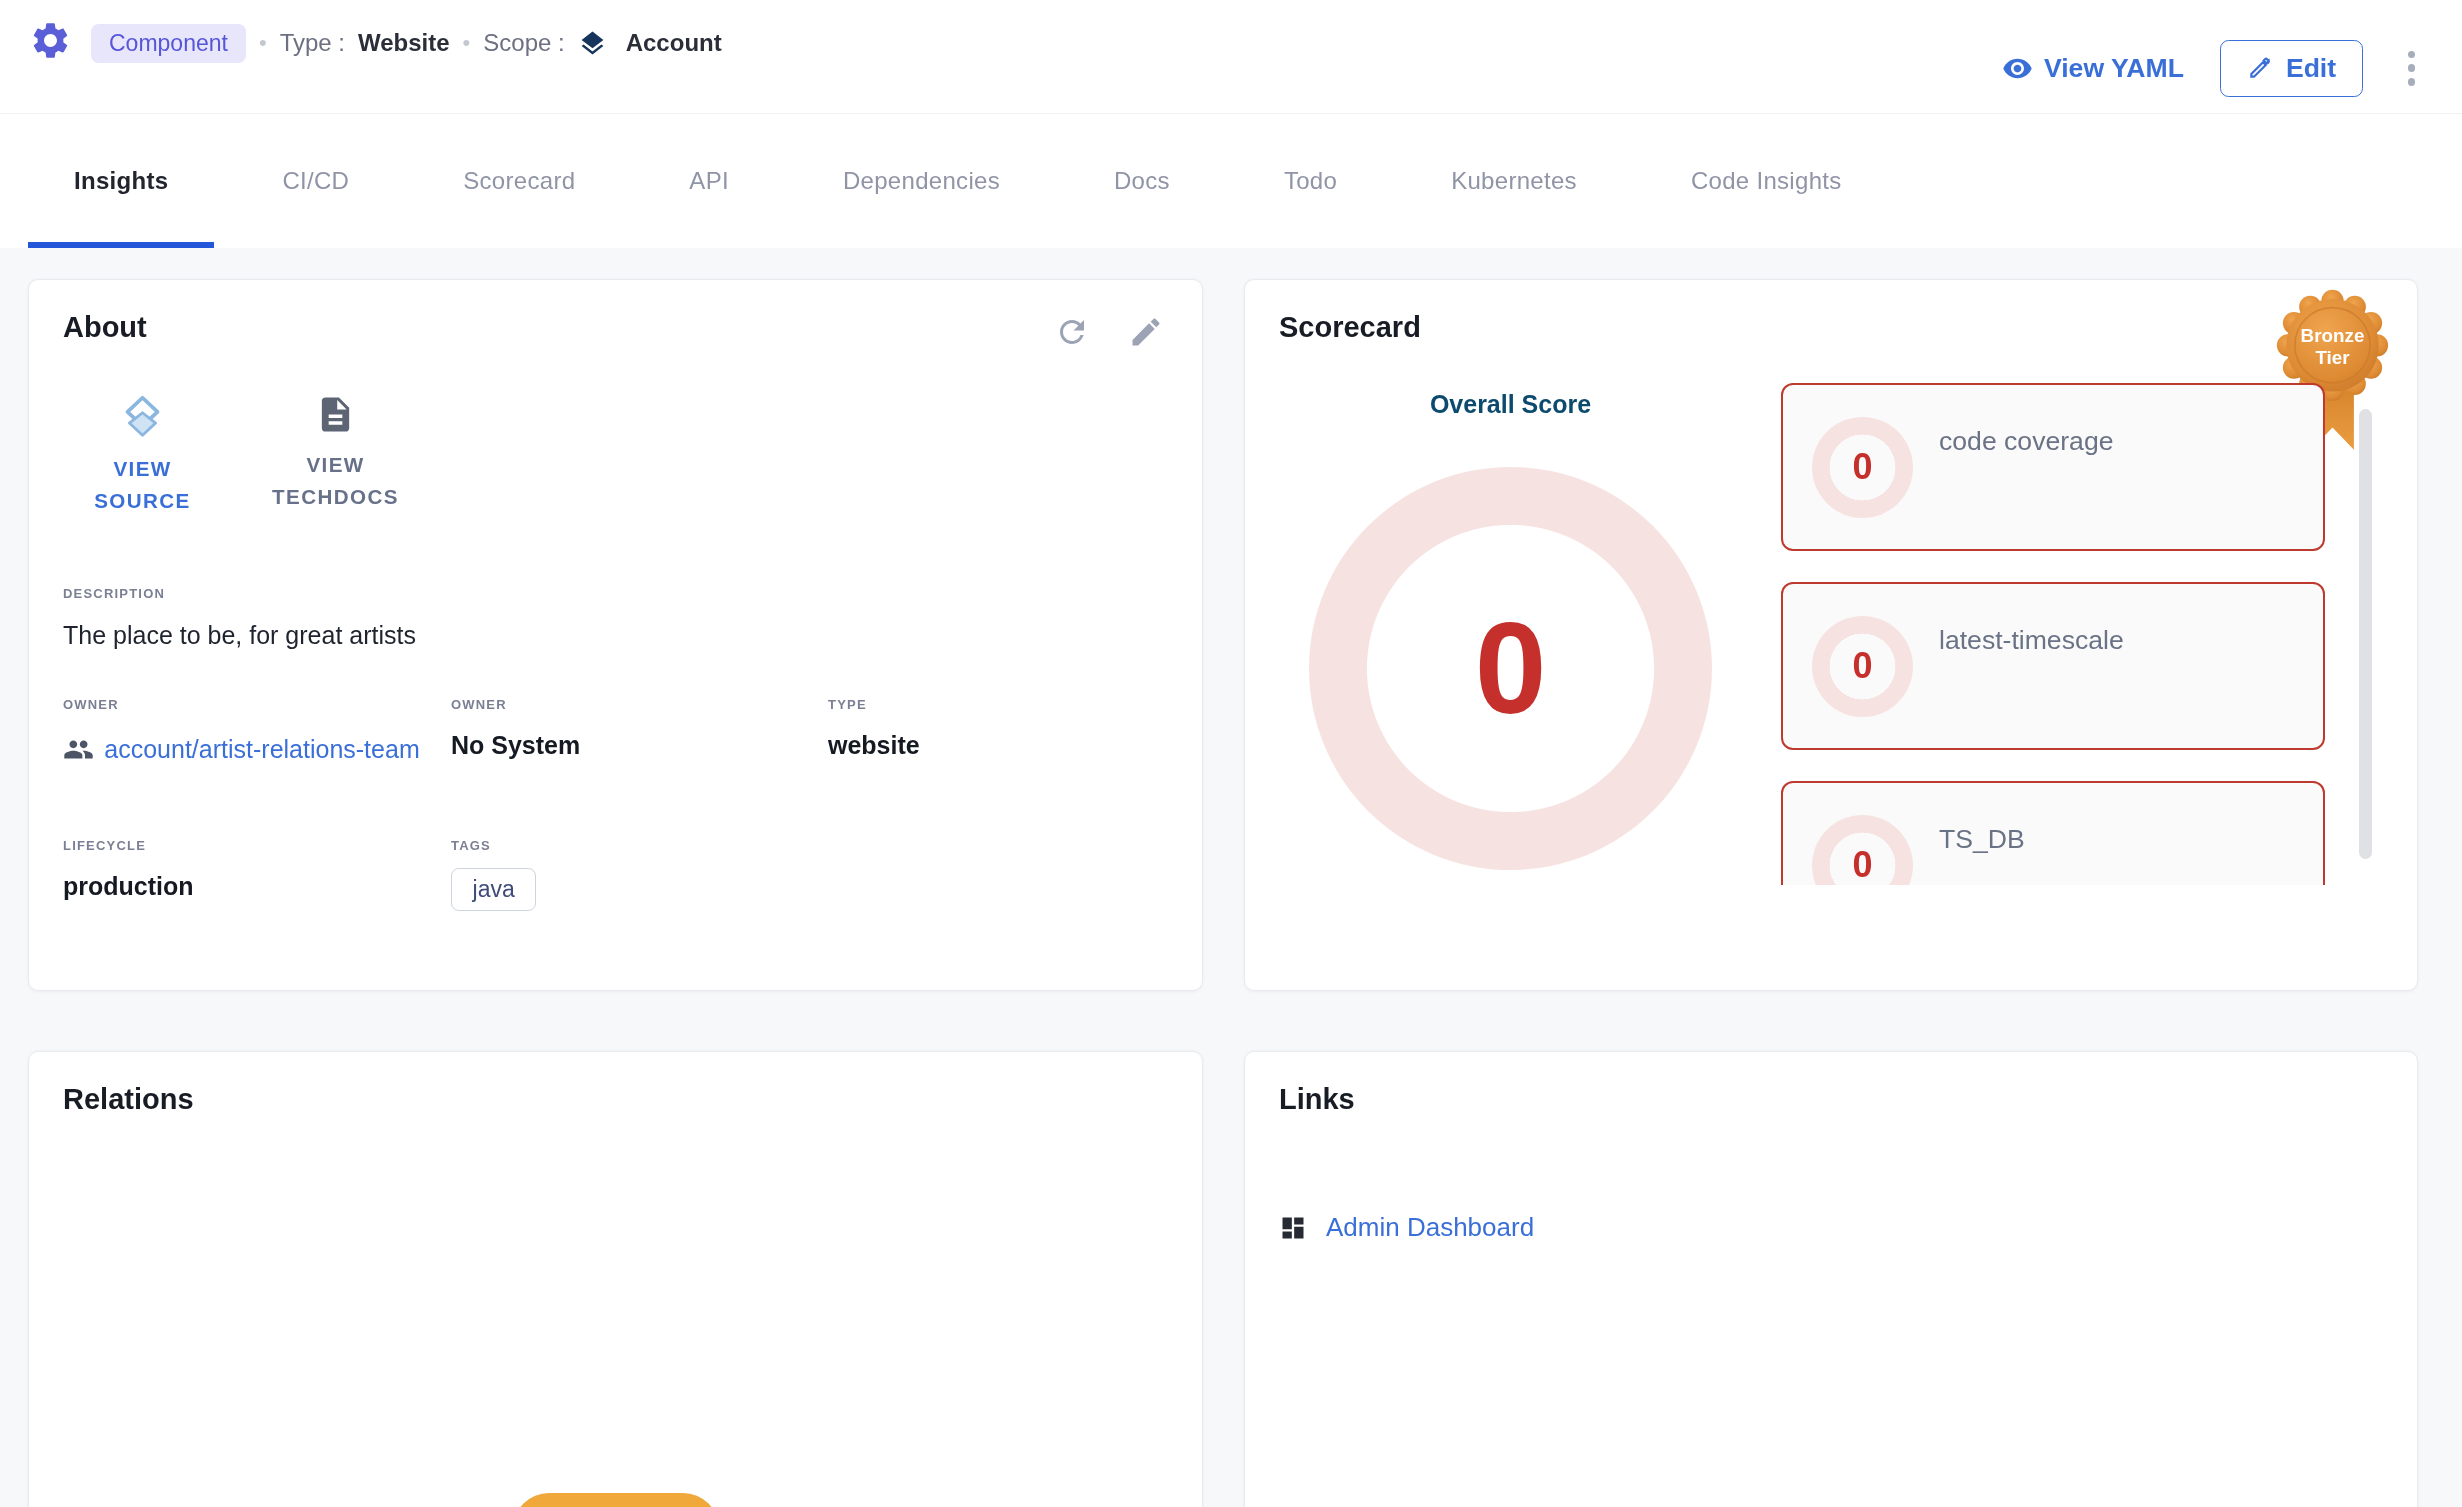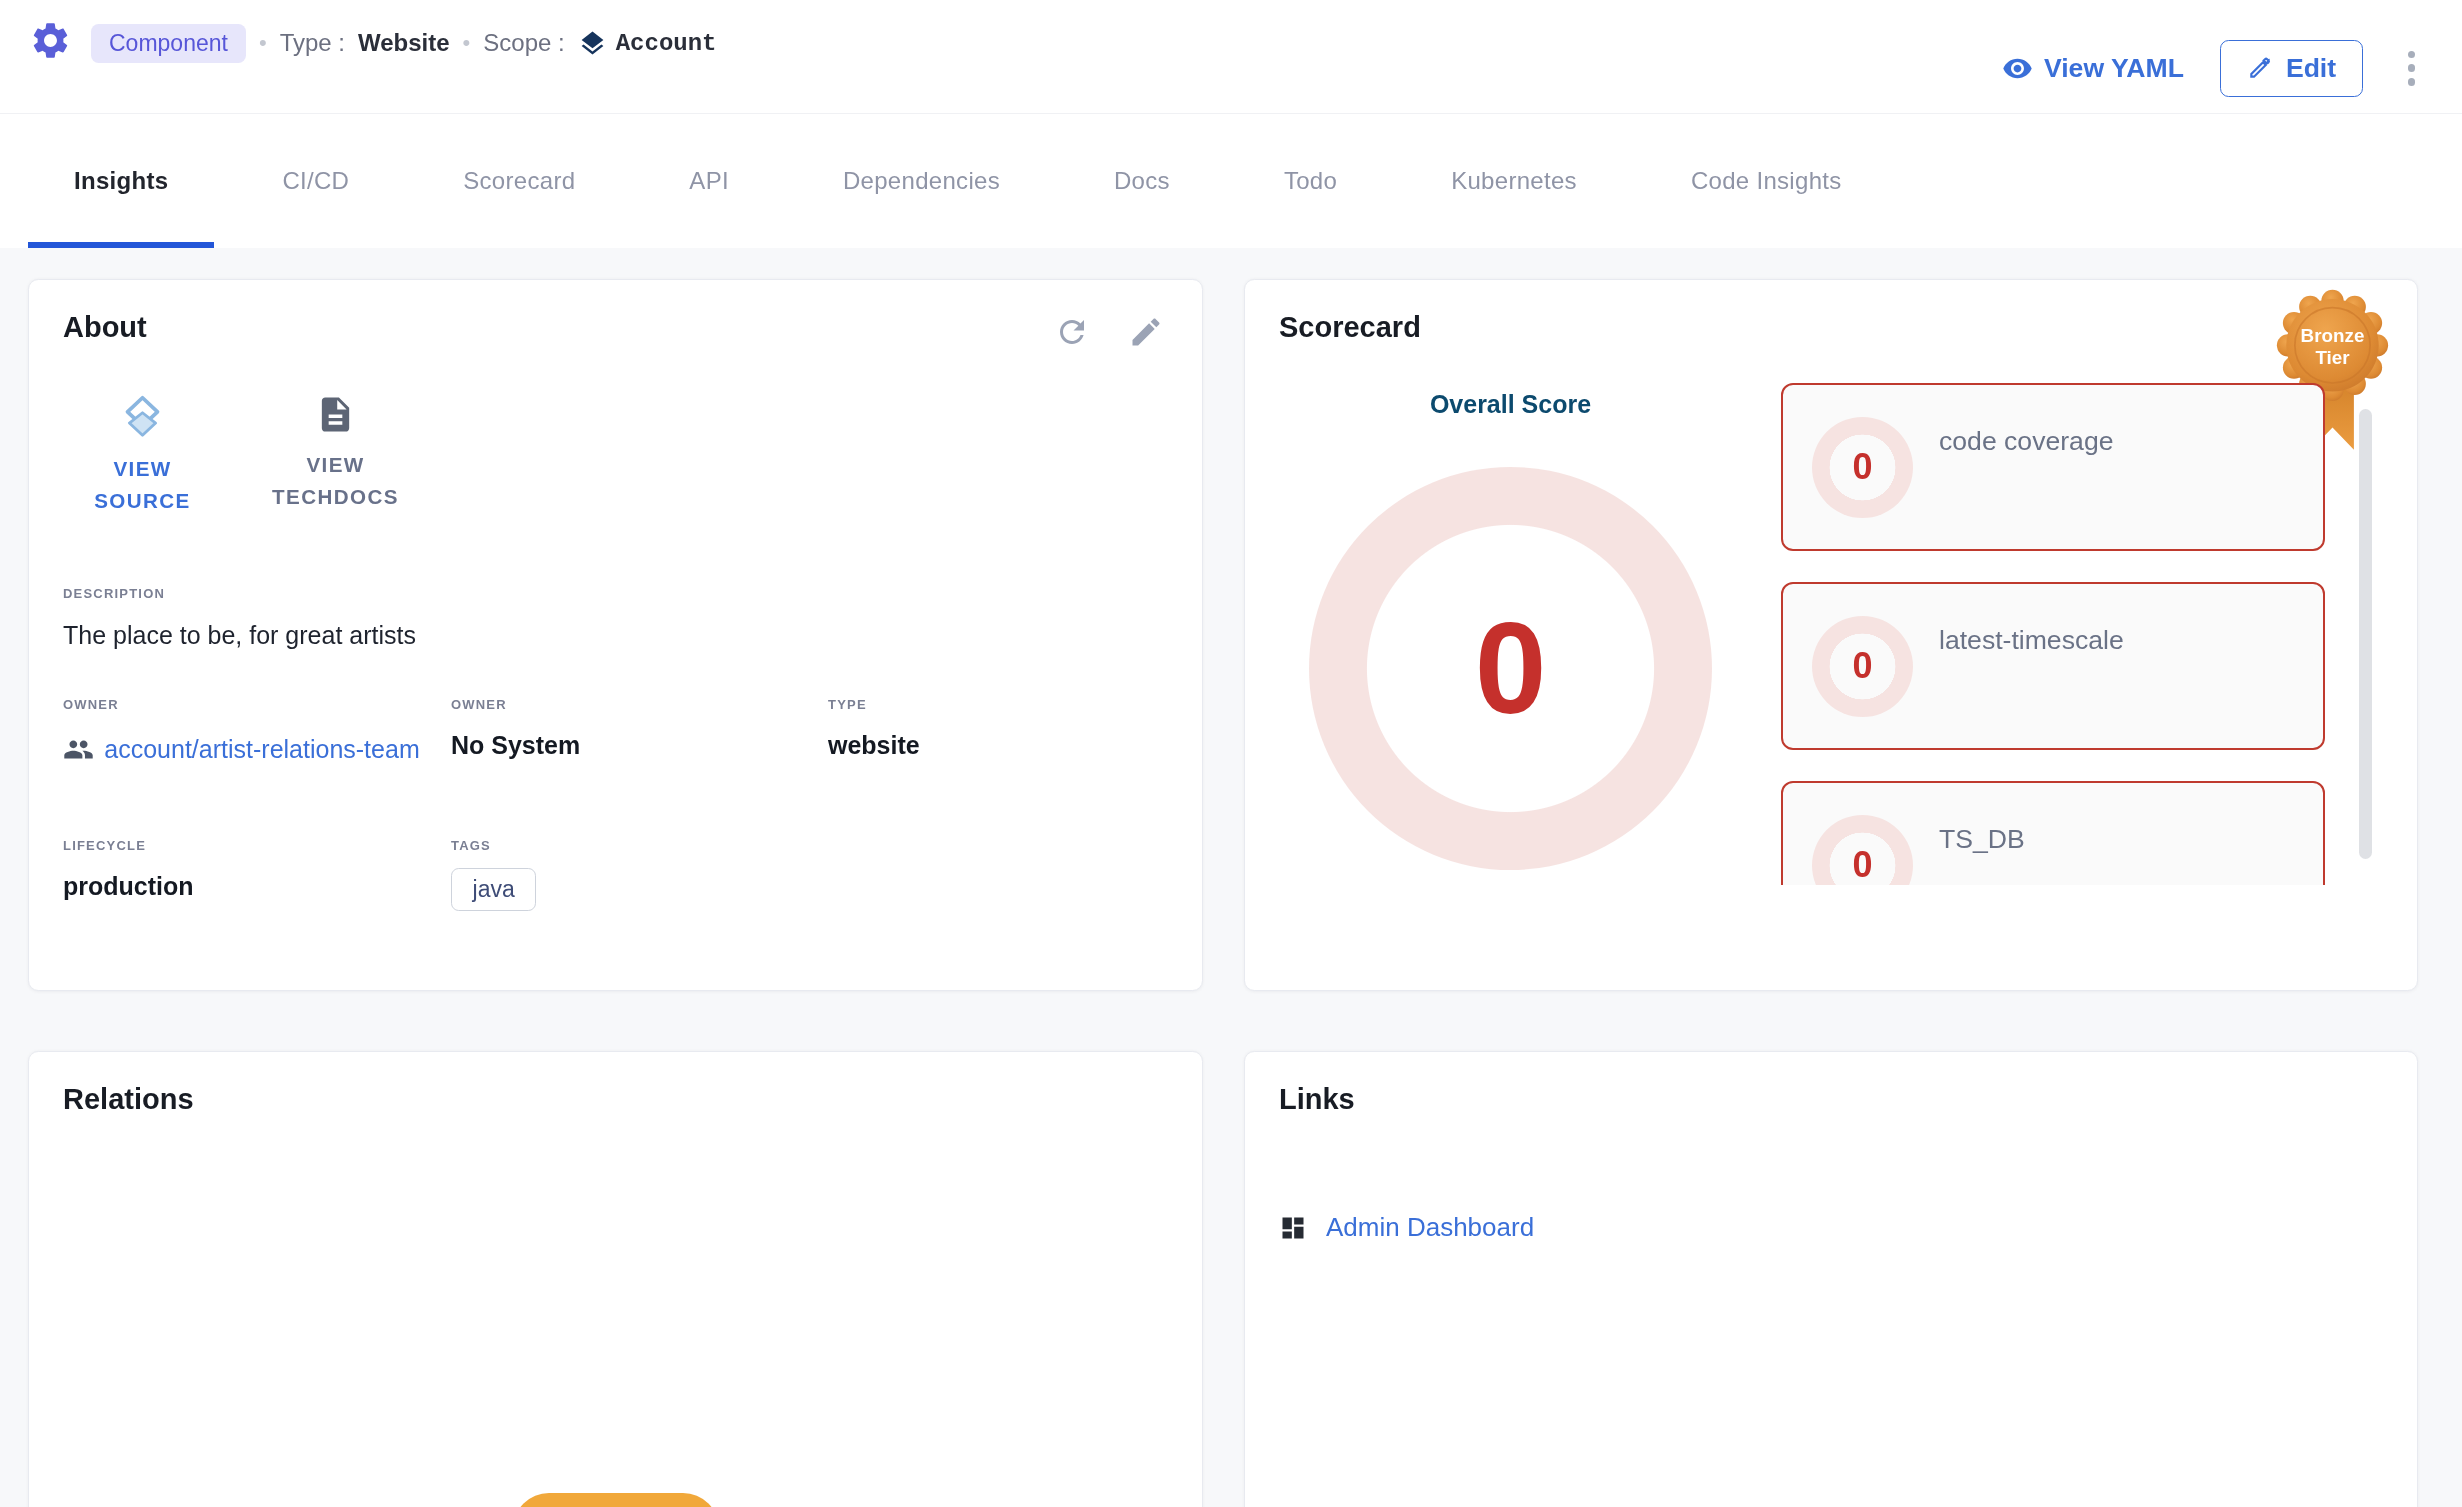--- a/index.html
+++ b/index.html
@@ -12,21 +12,21 @@
   .hdr-left { display:flex; gap:19px; }
   .gear { width:43px; height:43px; margin-top:5.1px; }
   .title-row { display:flex; align-items:center; gap:19px; }
   .title { font-size:38px; font-weight:700; color:#15181e; letter-spacing:0.3px; }
   .copy-ic { width:27.4px; height:27.4px; }
   .star-ic { width:36px; height:36px; }
   .meta-row { display:flex; align-items:center; gap:13px; margin-top:10.3px; font-size:24px; color:#6c7080; }
   .chip { background:#e7e6fb; color:#5756d8; border-radius:7.7px; padding:6px 18px; font-size:23px; }
   .dot { color:#c3c7d0; font-size:22px; }
   .meta-val { color:#2a2e39; font-weight:600; }
-  .scope-wrap { display:flex; align-items:center; gap:9px;font-family:Liberation Mono, monospace; }
+  .scope-wrap { display:flex; align-items:center; gap:19px; }
   .layers-ic { width:29px; height:29px; }
   .hdr-right { display:flex; align-items:center; gap:36px; margin-top:26px; }
   .yaml-link { display:flex; align-items:center; gap:11px; color:#3a6fd8; font-size:26.6px;
                font-weight:700; cursor:pointer; }
   .eye-ic { width:31px; height:31px; }
   .edit-btn { display:flex; align-items:center; gap:13px; border:1.7px solid #3a6fd8; border-radius:8.6px;
               background:#fff; color:#3a6fd8; font-size:26.6px; font-weight:700;
               padding:12px 26px; cursor:pointer; font-family:inherit; }
   .pencil-sm { width:26px; height:26px; }
   .kebab { display:flex; flex-direction:column; gap:6px; padding:8.6px; cursor:pointer; }

